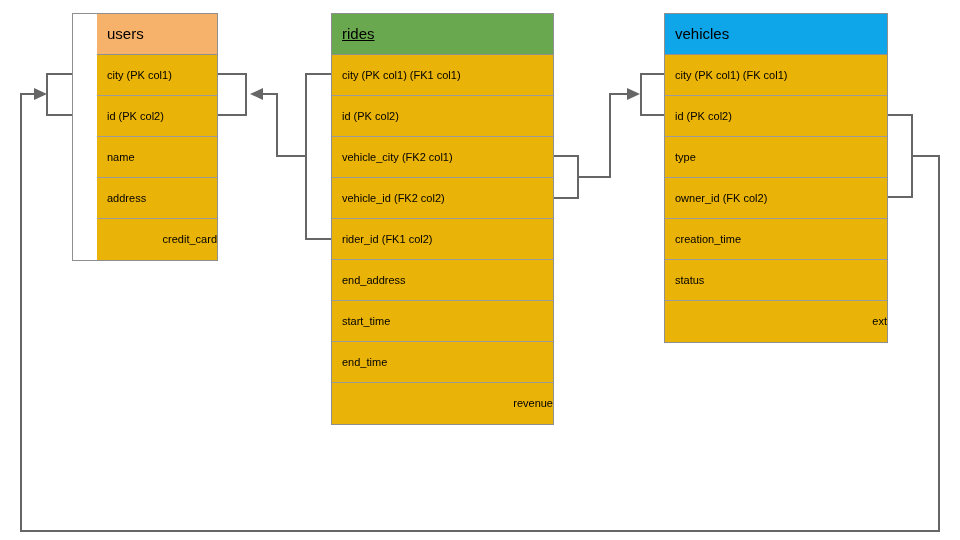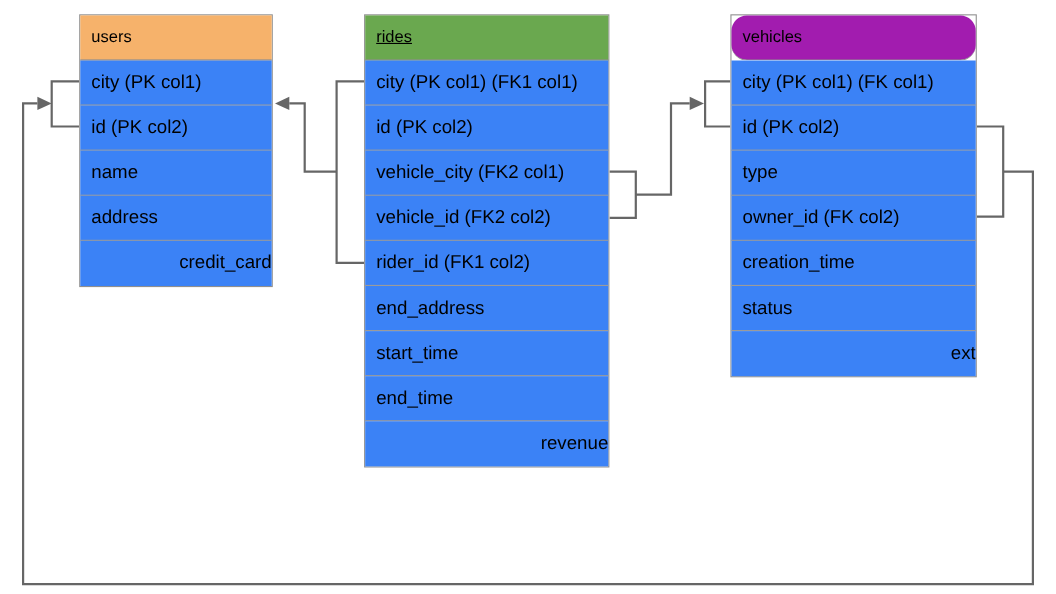--- a/index.html
+++ b/index.html
@@ -17,40 +17,40 @@
     left: 0; top: 0;
     width: 960px; height: 540px;
     pointer-events: none;
   }
   .db-table {
     position: absolute;
     border: 1px solid #8f8f8f;
     background: #ffffff;
     box-sizing: border-box;
   }
-  #table-users    { left: 72px;  top: 13px; width: 176px; }
+  #table-users    { left: 72px;  top: 13px; width: 146px; padding-left: 24px; }
   #table-rides    { left: 331px; top: 13px; width: 223px; }
   #table-vehicles { left: 664px; top: 13px; width: 224px; }
   .db-header {
     height: 41px;
     line-height: 40px;
     padding-left: 10px;
     border-bottom: 1px solid #8f8f8f;
     box-sizing: border-box;
     font-size: 15px;
     color: #000000;
   }
   .db-row {
     height: 41px;
     line-height: 40px;
     padding-left: 10px;
     border-bottom: 1px solid #9b9b9b;
     box-sizing: border-box;
-    font-size: 17px;
-    background: #3b82f6;
+    font-size: 11px;
+    background: #eab308;
     white-space: nowrap;
     overflow: hidden;
   }
   .db-row:last-child { border-bottom: none; text-align: right; }
   .conn-stroke { fill: none; stroke: #666666; stroke-width: 2; }
   .conn-arrow  { fill: #666666; stroke: none; }
 </style>
 </head>
 <body>
 
@@ -96,21 +96,21 @@
     <div class="db-row">vehicle_city (FK2 col1)</div>
     <div class="db-row">vehicle_id (FK2 col2)</div>
     <div class="db-row">rider_id (FK1 col2)</div>
     <div class="db-row">end_address</div>
     <div class="db-row">start_time</div>
     <div class="db-row">end_time</div>
     <div class="db-row">revenue</div>
   </div>
 
   <div class="db-table" id="table-vehicles">
-    <div class="db-header" style="background-color: #a21caf; border-radius: 14px;">vehicles</div>
+    <div class="db-header" style="background-color: #0ea5e9;">vehicles</div>
     <div class="db-row">city (PK col1) (FK col1)</div>
     <div class="db-row">id (PK col2)</div>
     <div class="db-row">type</div>
     <div class="db-row">owner_id (FK col2)</div>
     <div class="db-row">creation_time</div>
     <div class="db-row">status</div>
     <div class="db-row">ext</div>
   </div>
 
 </div>

